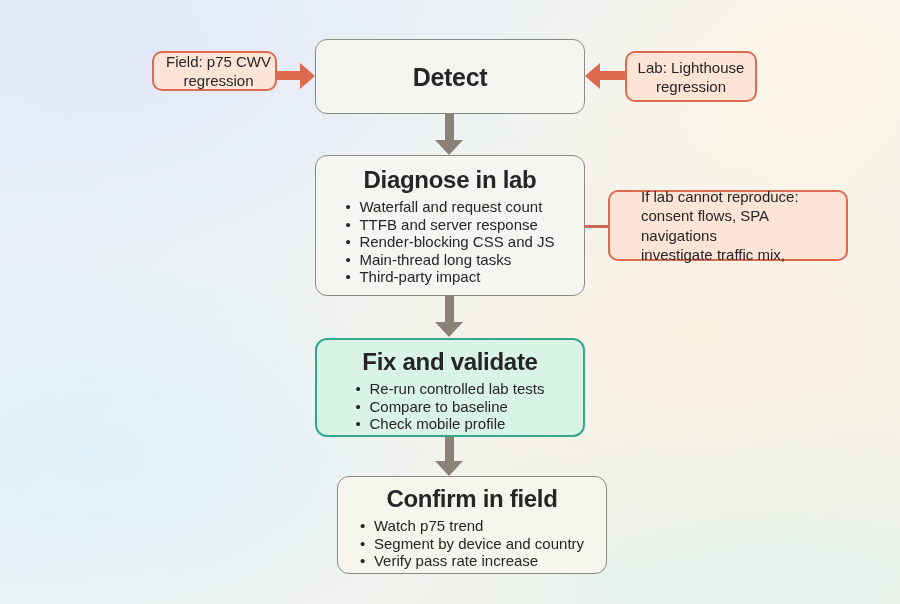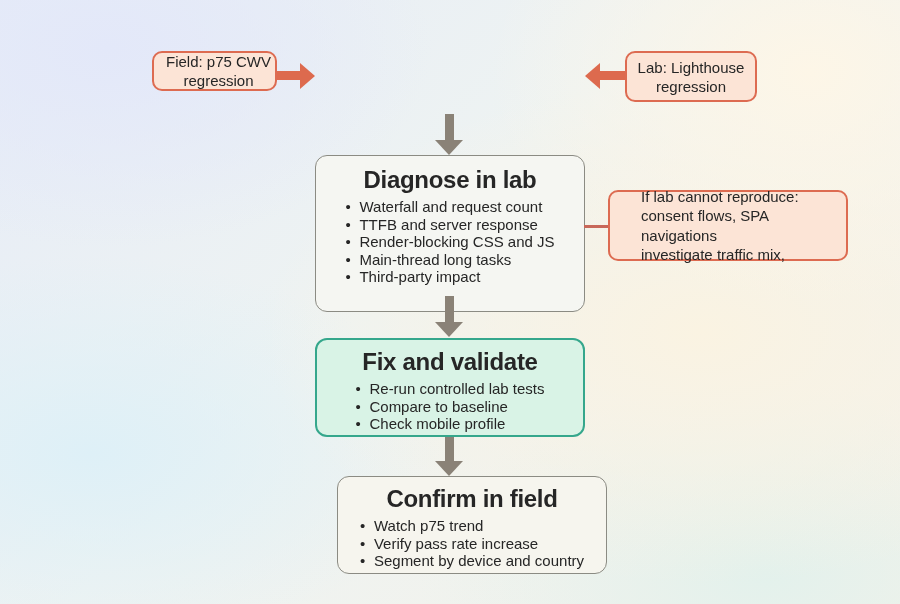--- a/index.html
+++ b/index.html
@@ -37,21 +37,21 @@
   .step-box.cream { background:var(--confirm-fill, #f6f5ee); }
 
   .box-title {
     font-size:24px;
     font-weight:700;
     line-height:30px;
     letter-spacing:-0.3px;
   }
   .detect-box { top:39px; height:75px; display:flex; align-items:center; justify-content:center; }
   .detect-box .box-title { font-size:25px; }
-  .diagnose-box { top:155px; height:157px; padding-top:9px; }
+  .diagnose-box { top:155px; height:141px; padding-top:9px; }
   .fix-box     { top:338px; height:99px;  padding-top:7px; }
   .confirm-box { top:476px; height:98px;  padding-top:7px;margin-left:22px; }
 
   .box-list {
     display:inline-block;
     text-align:left;
     margin:3px 0 0 0;
     padding:0;
     list-style:none;
   }
@@ -123,20 +123,23 @@
   <div class="note-box center field-note">
     <div>Field: p75 CWV</div>
     <div>regression</div>
   </div>
 
   <div class="arrow">
     <div class="shaft-h" style="left:277px; top:71px; width:25px;"></div>
     <div class="head-right" style="left:300px; top:62.5px;"></div>
   </div>
 
+  <div class="step-box detect-box">
+    <div class="box-title">Detect</div>
+  </div>
 
   <div class="arrow">
     <div class="shaft-h" style="left:598px; top:71px; width:27px;"></div>
     <div class="head-left" style="left:585px; top:62.5px;"></div>
   </div>
 
   <div class="note-box center lab-note">
     <div>Lab: Lighthouse</div>
     <div>regression</div>
   </div>
@@ -181,18 +184,18 @@
 
   <div class="arrow">
     <div class="shaft-v" style="left:445px; top:437px; height:25px;"></div>
     <div class="head-down" style="left:435px; top:461px;"></div>
   </div>
 
   <div class="step-box cream confirm-box">
     <div class="box-title">Confirm in field</div>
     <ul class="box-list">
       <li>Watch p75 trend</li>
+      <li>Segment by device and country</li>
       <li>Verify pass rate increase</li>
-      <li>Segment by device and country</li>
     </ul>
   </div>
 
 </div>
 
 </body></html>

